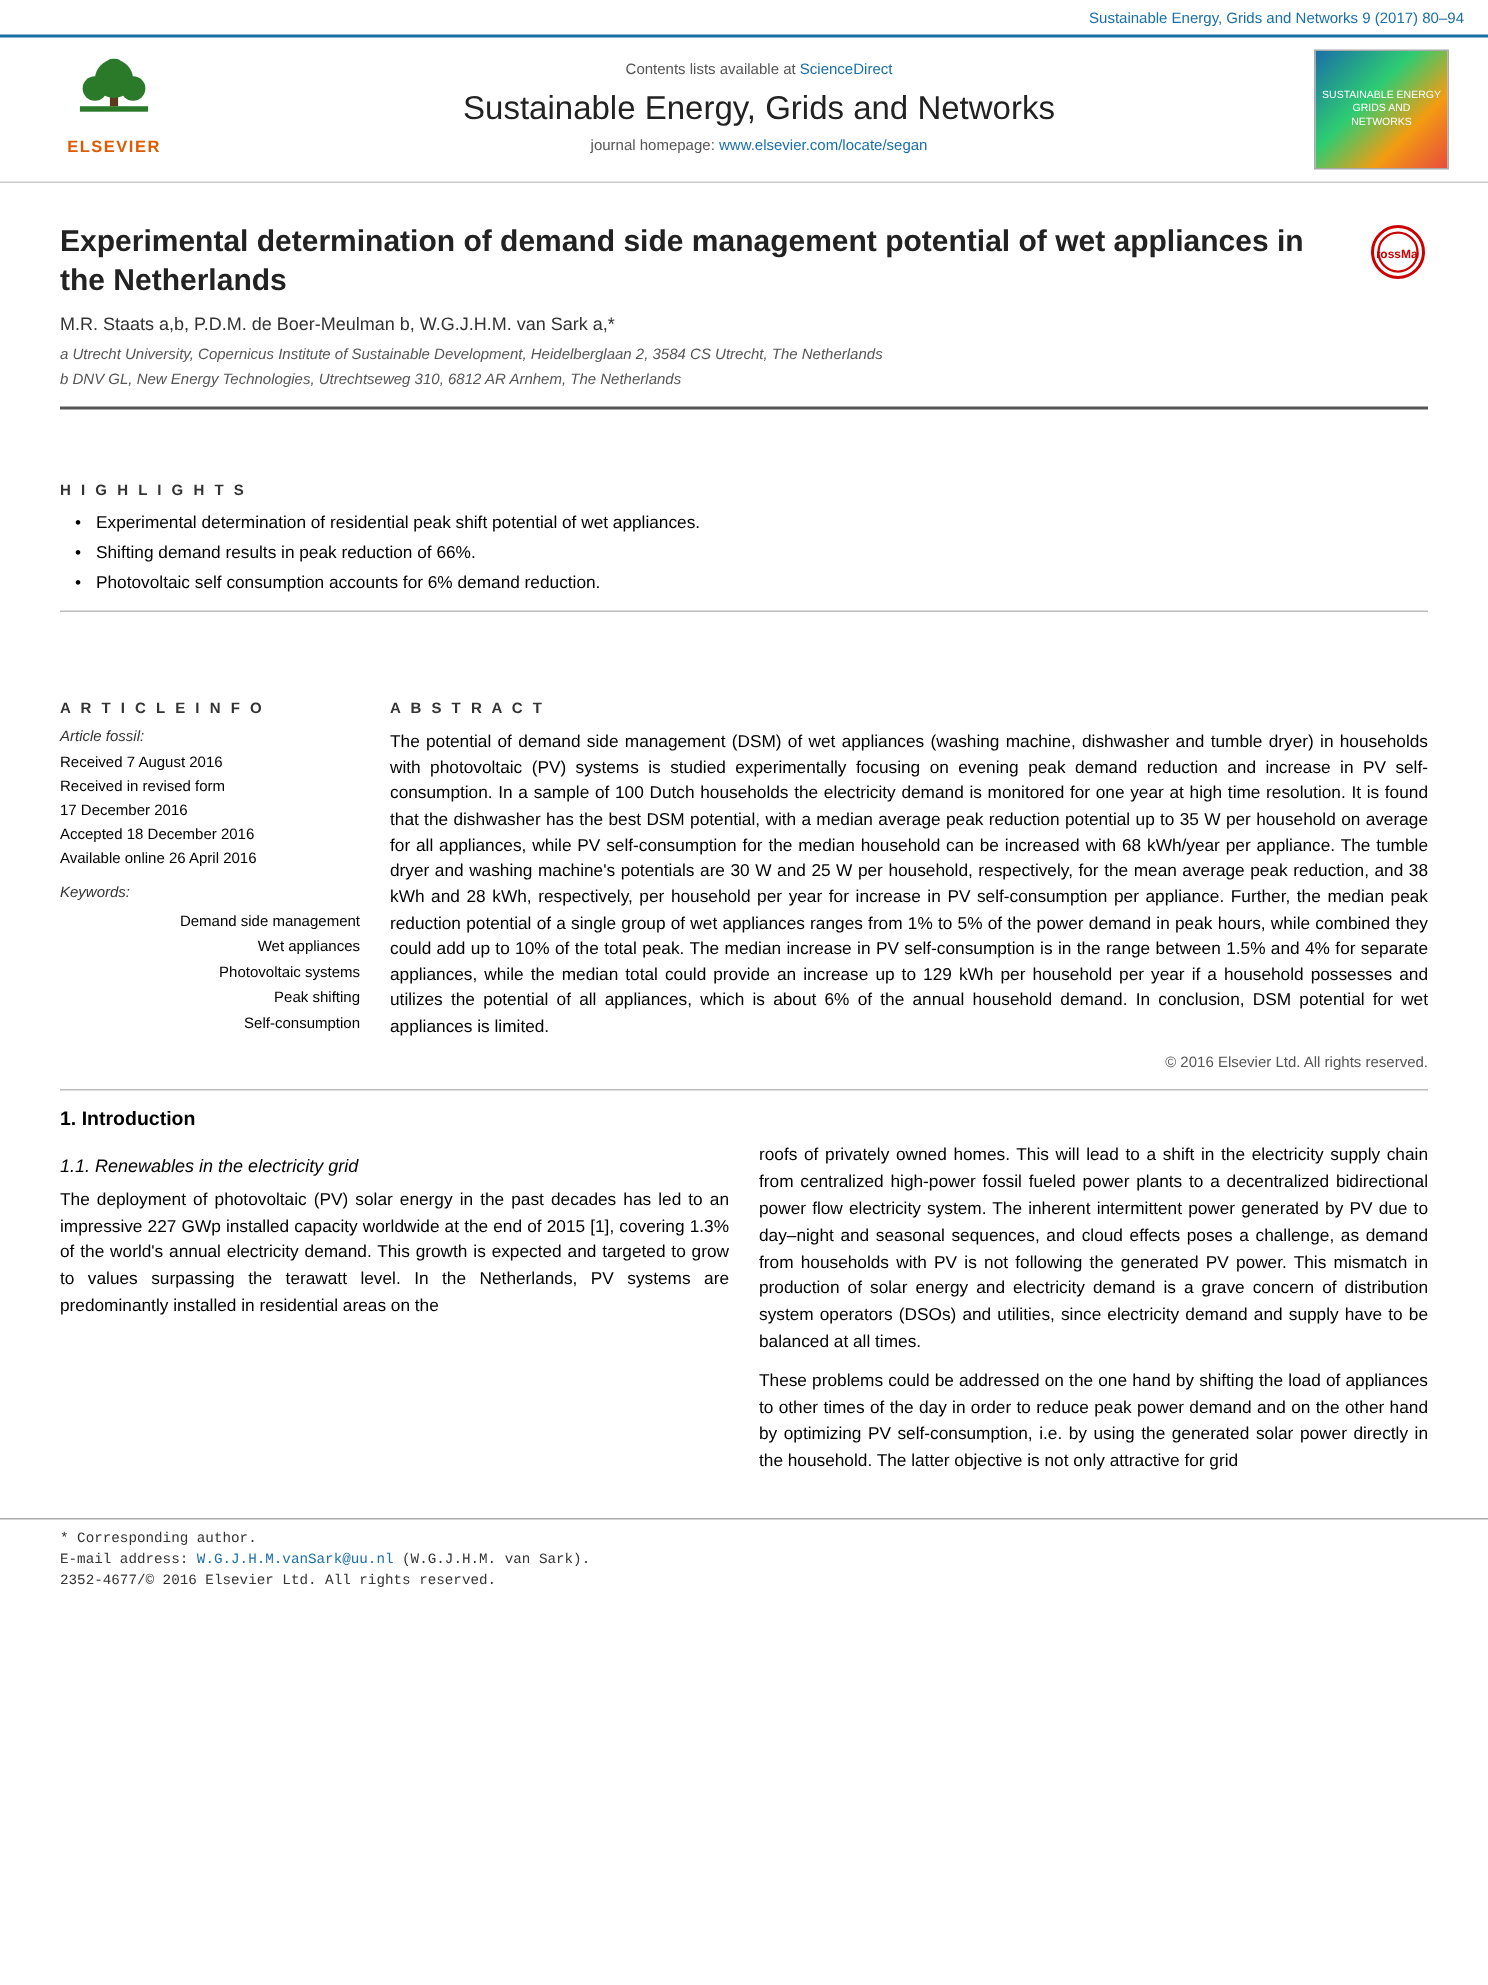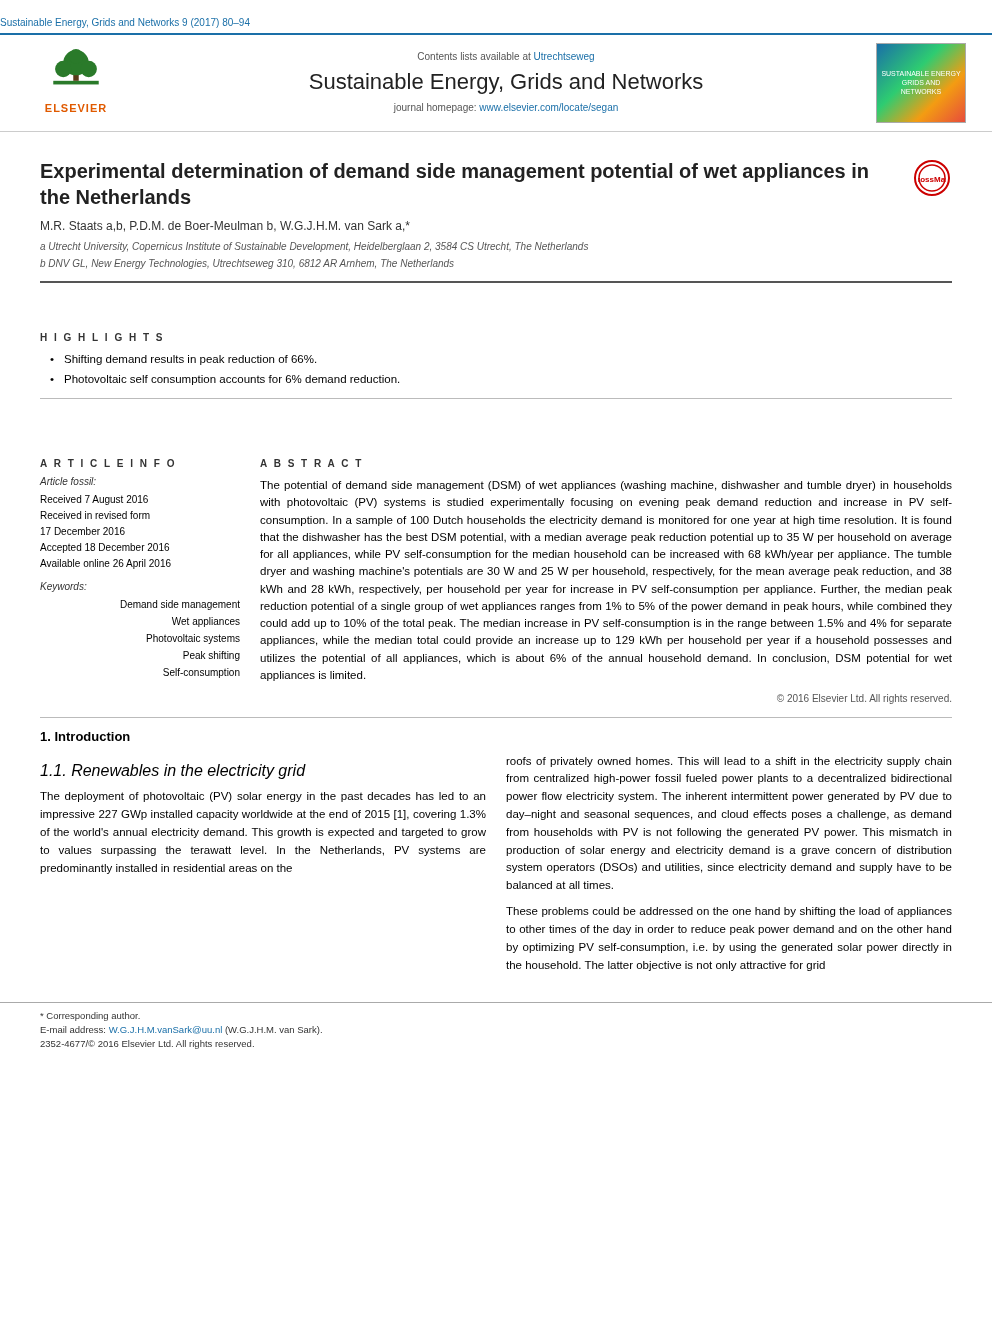--- a/index.html
+++ b/index.html
@@ -6,26 +6,25 @@
     body {
       font-family: 'Times New Roman', Times, serif;
       background: #fff;
       color: #000;
       width: 992px;
       min-height: 1323px;
       font-size: 13px;
       line-height: 1.45;
     }
     .journal-header-top {
-      text-align: left;
+      text-align: right;
       font-size: 10px;
       color: #1a6fa8;
-      padding: 6px 0 2px 0;
-      font-family: Arial, sans-serif;
-      margin-top: 10px;
+      padding: 6px 16px 2px 0;
+      font-family: Arial, sans-serif;
     }
     .journal-header {
       display: flex;
       align-items: center;
       border-top: 2px solid #1a6fa8;
       border-bottom: 1px solid #ccc;
       padding: 8px 16px;
       gap: 10px;
     }
     .journal-header-left {
@@ -264,41 +263,41 @@
     }
     .section-heading {
       font-size: 13px;
       font-family: Arial, sans-serif;
       font-weight: bold;
       margin-bottom: 6px;
       margin-top: 6px;
       color: #000;
     }
     .section-subheading {
-      font-size: 16px;
+      font-size: 12px;
       font-family: Arial, sans-serif;
       font-style: italic;
       margin-bottom: 5px;
       margin-top: 6px;
       color: #000;
     }
     .body-para {
       margin-bottom: 8px;
       font-size: 11.5px;
       text-align: justify;
       line-height: 1.55;
     }
     .footnote-area {
       border-top: 1px solid #aaa;
       margin-top: 20px;
       padding-top: 6px;
       padding-left: 40px;
       padding-right: 40px;
       font-size: 9.5px;
-      font-family: Liberation Sans, sans-serif;
+      font-family: Liberation Mono, monospace;
       color: #333;
     }
     .footnote-area a {
       color: #1a6fa8;
       text-decoration: none;
     }
   </style>
 </head>
 <body>
 
@@ -313,21 +312,21 @@
         <ellipse cx="30" cy="15" rx="14" ry="14" fill="#2a7a2a"></ellipse>
         <ellipse cx="16" cy="22" rx="9" ry="9" fill="#2a7a2a"></ellipse>
         <ellipse cx="44" cy="22" rx="9" ry="9" fill="#2a7a2a"></ellipse>
         <ellipse cx="30" cy="8" rx="8" ry="8" fill="#2a7a2a"></ellipse>
       </svg>
       <div class="elsevier-text">ELSEVIER</div>
     </div>
   </div>
   <div class="journal-header-center">
     <div class="science-direct-link">
-      <span>Contents lists available at</span> <a>Utrechtseweg</a>
+      <span>Contents lists available at</span> <a>ScienceDirect</a>
     </div>
     <div class="journal-title-main">Sustainable Energy, Grids and Networks</div>
     <div class="journal-homepage">
       <span>journal homepage:</span> <a>www.elsevier.com/locate/segan</a>
     </div>
   </div>
   <div class="journal-header-right">
     <div class="journal-cover-img">SUSTAINABLE ENERGY GRIDS AND NETWORKS</div>
   </div>
 </div>
@@ -349,20 +348,21 @@
   <div class="authors">M.R. Staats a,b, P.D.M. de Boer-Meulman b, W.G.J.H.M. van Sark a,*</div>
 
   <div class="affiliations">a Utrecht University, Copernicus Institute of Sustainable Development, Heidelberglaan 2, 3584 CS Utrecht, The Netherlands</div>
   <div class="affiliations">b DNV GL, New Energy Technologies, Utrechtseweg 310, 6812 AR Arnhem, The Netherlands</div>
 
   <hr class="divider-thick">
 
   <div class="highlights-section">
     <div class="section-label">H I G H L I G H T S</div>
     <ul class="highlights-list">
+      <li>Experimental determination of residential peak shift potential of wet appliances.</li>
       <li>Shifting demand results in peak reduction of 66%.</li>
       <li>Photovoltaic self consumption accounts for 6% demand reduction.</li>
     </ul>
   </div>
 
   <hr class="divider">
 
   <div class="two-col">
 
     <div class="col-left article-info-section">

